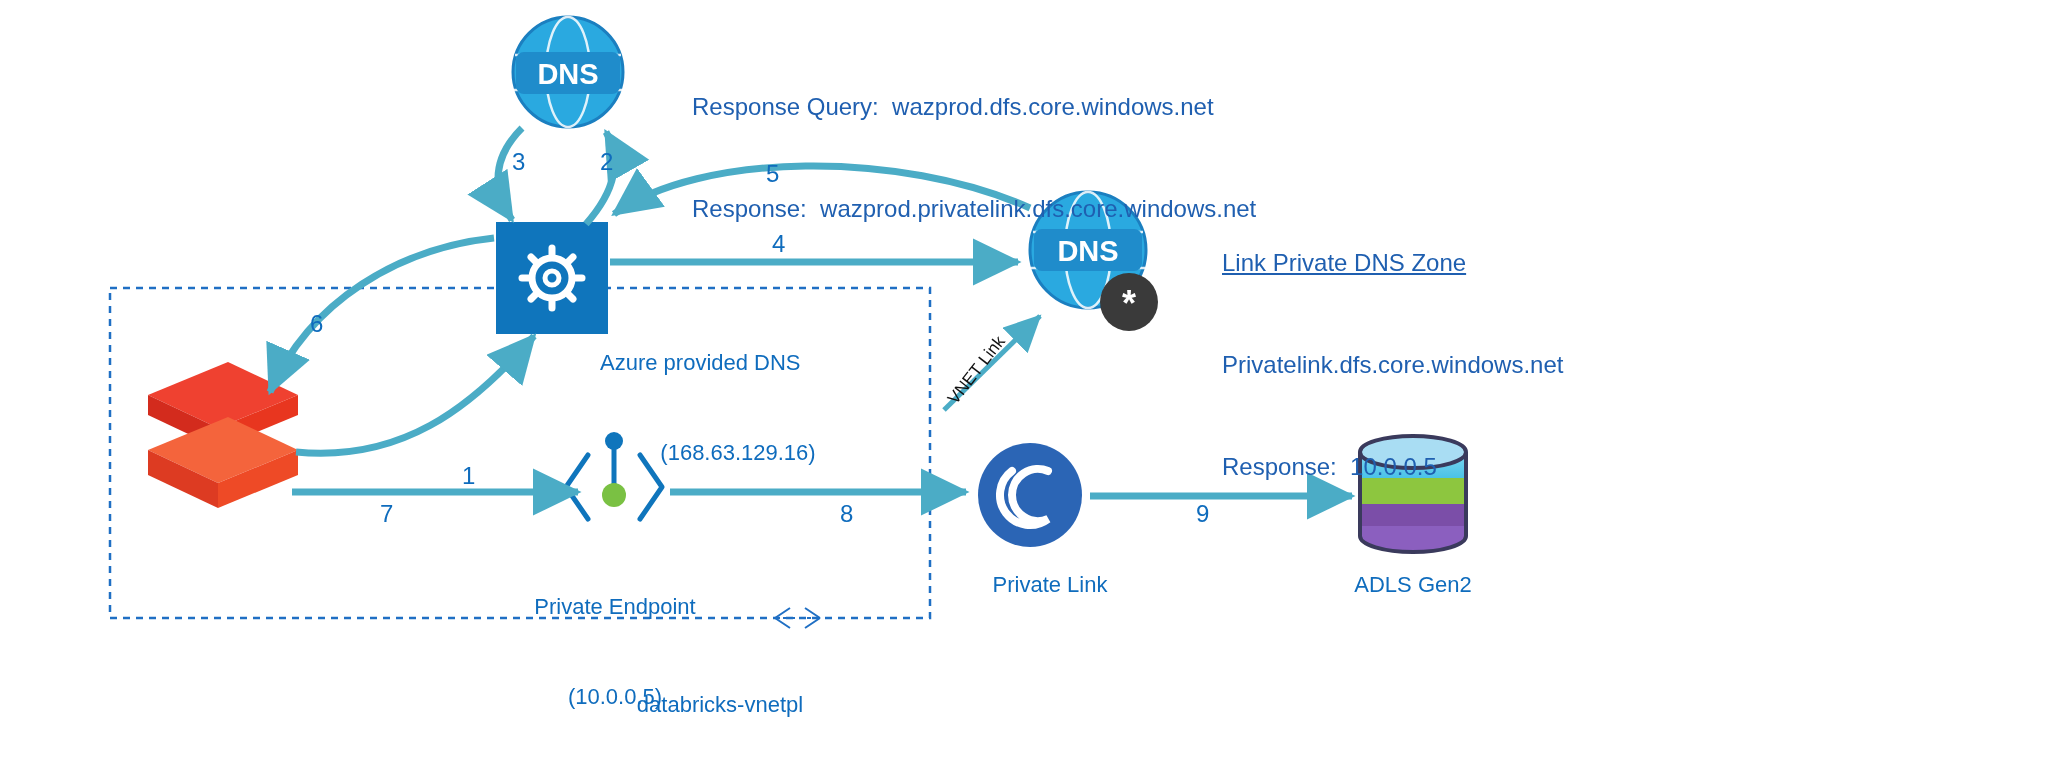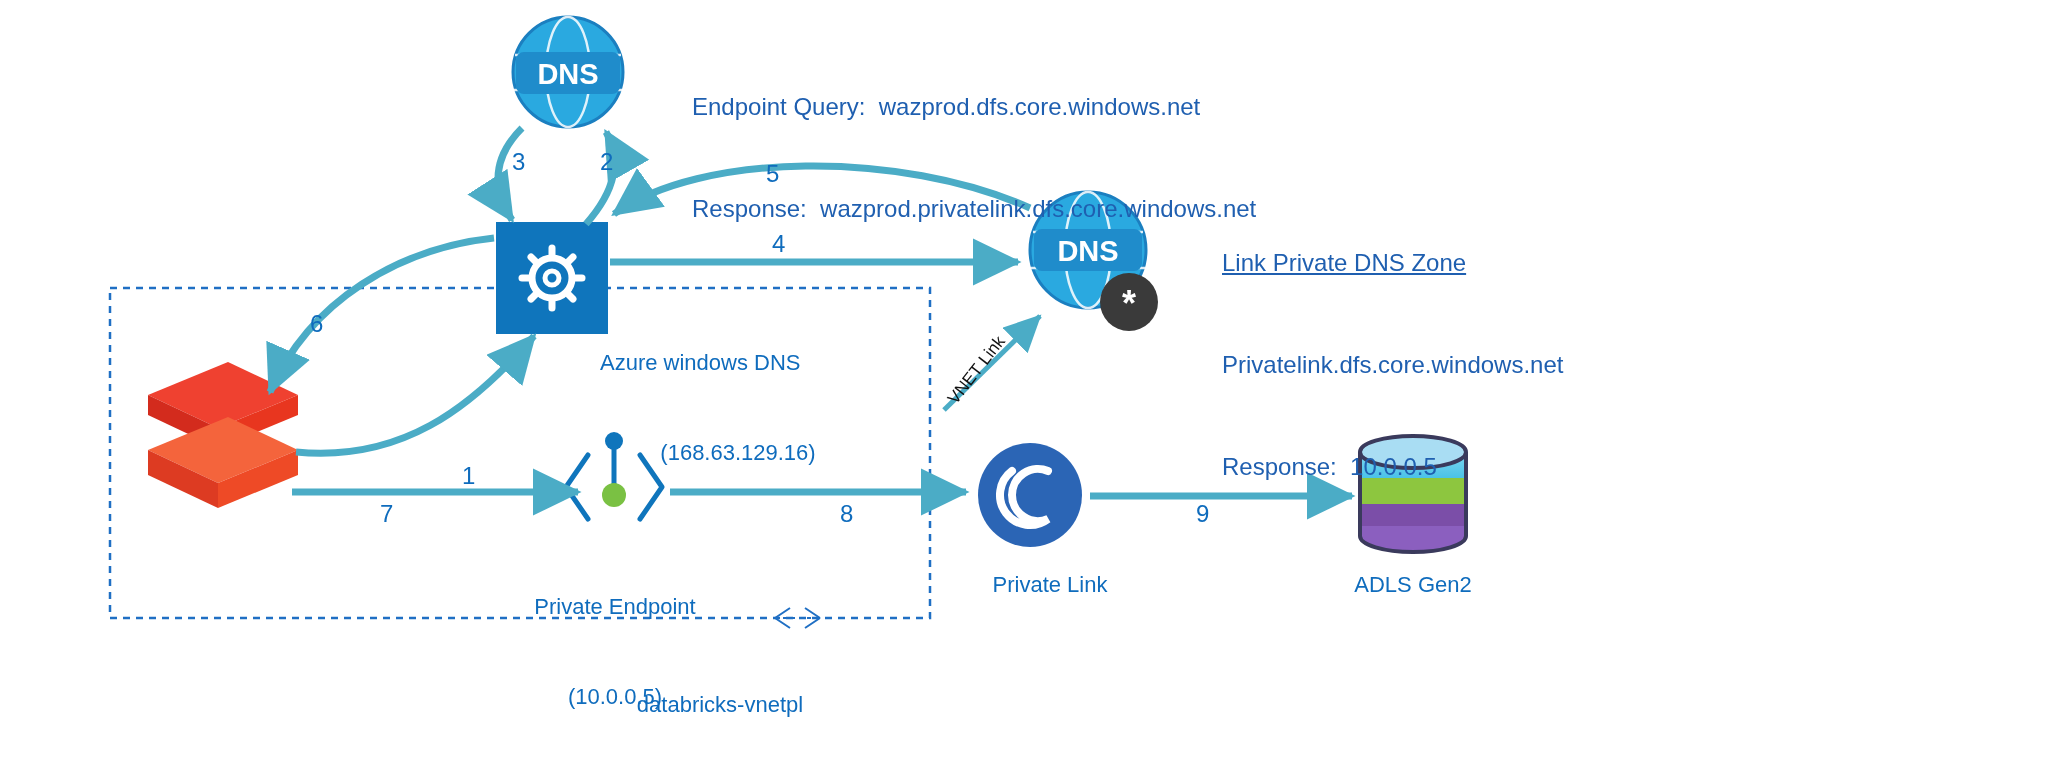--- a/index.html
+++ b/index.html
@@ -175,21 +175,21 @@
     <path d="M292,492 L578,492" fill="none" stroke="#4bacc6" stroke-width="7" marker-end="url(#arrowTeal)"></path>
 
     <path d="M670,492 L966,492" fill="none" stroke="#4bacc6" stroke-width="7" marker-end="url(#arrowTeal)"></path>
 
     <path d="M1090,496 L1352,496" fill="none" stroke="#4bacc6" stroke-width="7" marker-end="url(#arrowTeal)"></path>
 
     <path d="M944,410 L1040,316" fill="none" stroke="#4bacc6" stroke-width="5" marker-end="url(#arrowTealSm)"></path>
   </svg>
 
   <div class="note" style="left:692px; top:22px;">
-    <div>Endpoint Query:  wazprod.dfs.core.windows.net</div>
+    <div>Response Query:  wazprod.dfs.core.windows.net</div>
     <div>Response:  wazprod.privatelink.dfs.core.windows.net</div>
   </div>
 
   <div class="note" style="left:1222px; top:178px;">
     <div class="hdr">Link Private DNS Zone</div>
     <div>Privatelink.dfs.core.windows.net</div>
     <div>Response:  10.0.0.5</div>
   </div>
 
   <div class="step-num" style="left:462px; top:462px;">1</div>
@@ -198,21 +198,21 @@
   <div class="step-num" style="left:772px; top:230px;">4</div>
   <div class="step-num" style="left:766px; top:160px;">5</div>
   <div class="step-num" style="left:310px; top:310px;">6</div>
   <div class="step-num" style="left:380px; top:500px;">7</div>
   <div class="step-num" style="left:840px; top:500px;">8</div>
   <div class="step-num" style="left:1196px; top:500px;">9</div>
 
   <div class="vnet-link-lbl" style="left:944px; top:396px;">VNET Link</div>
 
   <div class="node-caption" style="left:600px; top:288px; width:240px; text-align:left;">
-    <div>Azure windows DNS</div>
+    <div>Azure provided DNS</div>
     <div style="padding-left:36px;text-align:center;">(168.63.129.16)</div>
   </div>
 
   <div class="node-caption" style="left:470px; top:532px; width:290px;">
     <div>Private Endpoint</div>
     <div>(10.0.0.5)</div>
   </div>
 
   <div class="node-caption" style="left:930px; top:570px; width:240px;">Private Link</div>
 

